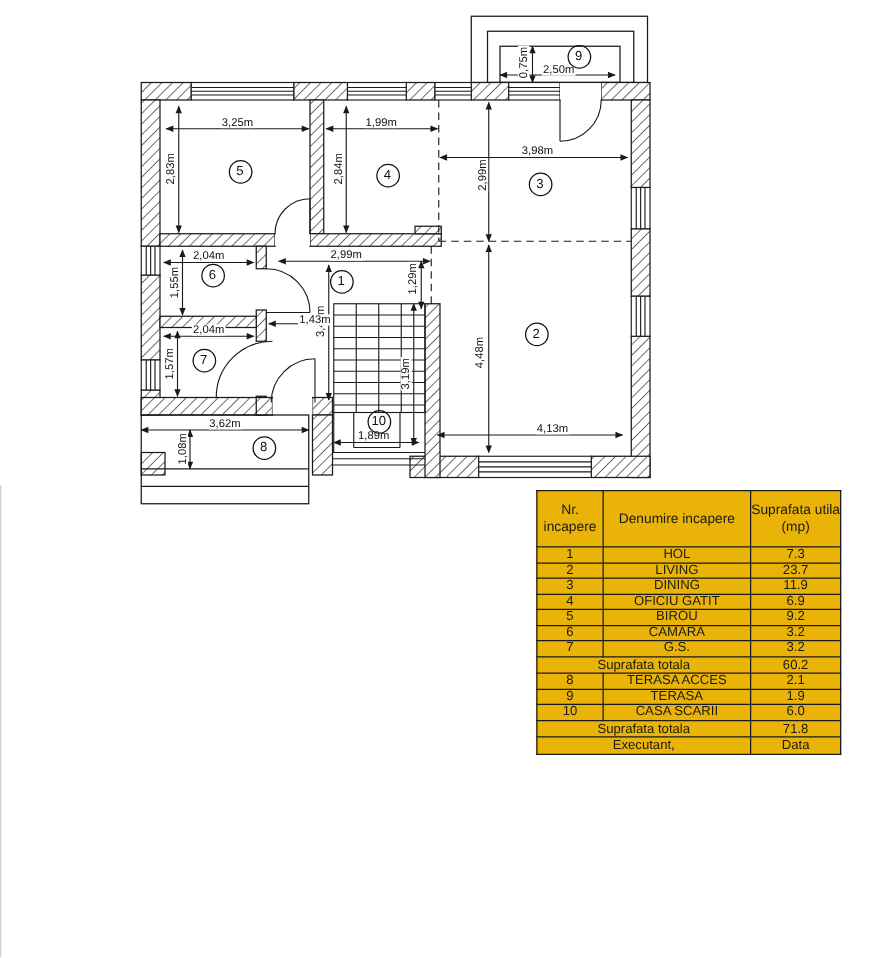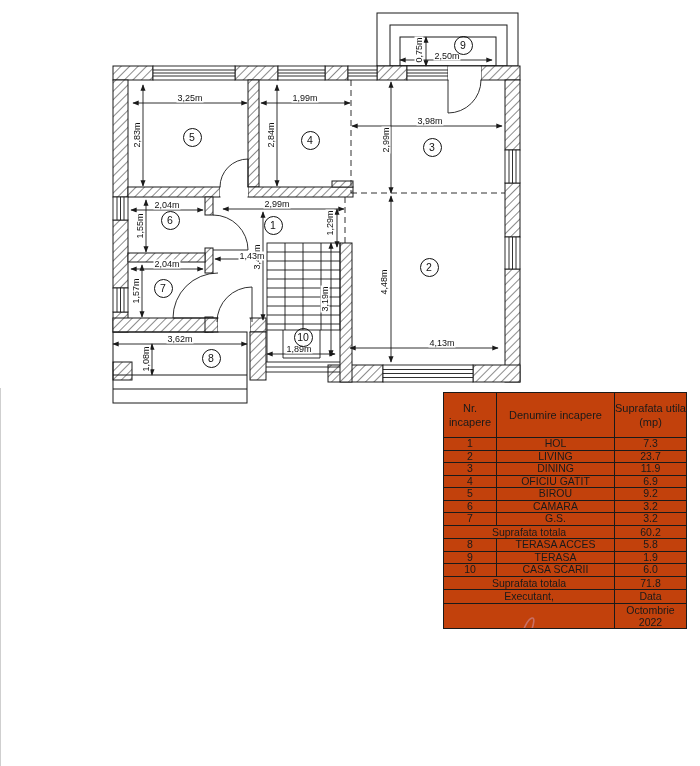--- a/index.html
+++ b/index.html
@@ -6,22 +6,22 @@
   #root{position:relative;width:700px;height:766px;background:#fff;overflow:hidden;
         font-family:"Liberation Sans",sans-serif;color:#1a1a1a;}
   
   .dlab{position:absolute;transform:translate(-50%,-50%);font:9px/1 "Liberation Sans",sans-serif;
         background:#fff;padding:0 1px;color:#111;white-space:nowrap;z-index:3;}
   .dlab.v{transform:translate(-50%,-50%) rotate(-90deg);}
   .rc{position:absolute;width:17px;height:17px;margin:-9.5px 0 0 -9.5px;border:1.3px solid #111;
       border-radius:50%;display:flex;align-items:center;justify-content:center;
       font:10.5px "Liberation Sans",sans-serif;color:#111;background:transparent;z-index:3;}
   
-  .area-table{position:absolute;left:443px;top:392px;width:243px;border-collapse:collapse;
-              table-layout:fixed;background:#c2410c;z-index:4;}
+  .area-table{position:absolute;left:429px;top:392px;width:243px;border-collapse:collapse;
+              table-layout:fixed;background:#eab308;z-index:4;}
   .area-table th,.area-table td{border:1.5px solid #1a1a1a;text-align:center;padding:0;
               font-size:10.5px;color:#1a1a1a;overflow:hidden;}
   .area-table thead th{height:44px;font-weight:normal;font-size:11px;line-height:1.3;}
   .area-table td{height:11px;line-height:11.5px;}
   .area-table tr.sum td{height:12px;line-height:12.5px;}
   .area-table tr.exec td{height:12px;line-height:12.5px;}
   .sig-cell{position:relative;height:158px;vertical-align:top;}
   .squiggle{position:absolute;left:50px;top:4px;z-index:0;pointer-events:none;}
   .date-cell{vertical-align:bottom;}
   .date-cell .dt{padding-bottom:0;font-size:10.5px;line-height:12px;}
@@ -325,21 +325,21 @@
     <tbody>
       <tr class="sum">
         <td colspan="2">Suprafata totala</td>
         <td>60.2</td>
       </tr>
     </tbody>
     <tbody>
         <tr>
           <td>8</td>
           <td>TERASA ACCES</td>
-          <td>5.8</td>
+          <td>2.1</td>
         </tr>
         <tr>
           <td>9</td>
           <td>TERASA</td>
           <td>1.9</td>
         </tr>
         <tr>
           <td>10</td>
           <td>CASA SCARII</td>
           <td>6.0</td>
@@ -347,31 +347,17 @@
       </tbody>
     <tbody>
       <tr class="sum">
         <td colspan="2">Suprafata totala</td>
         <td>71.8</td>
       </tr>
       <tr class="exec">
         <td colspan="2">Executant,</td>
         <td>Data</td>
       </tr>
-      <tr>
-        <td colspan="2" class="sig-cell">
-          <svg class="squiggle" width="46" height="80" viewBox="0 0 46 80">
-            <path d="M30,70 C18,48 30,12 38,10 C44,9 34,34 24,52 C16,66 20,74 32,58" fill="none" stroke="#c97b7b" stroke-width="1.6" opacity="0.8"></path>
-          </svg>
-
-        </td>
-        <td class="date-cell">
-          <div class="dt">
-            <span>Octombrie</span>
-            <span>2022</span>
-          </div>
-        </td>
-      </tr>
     </tbody>
   </table>
 
   <div class="edge-shadow"></div>
 </div>
 
 </body></html>

